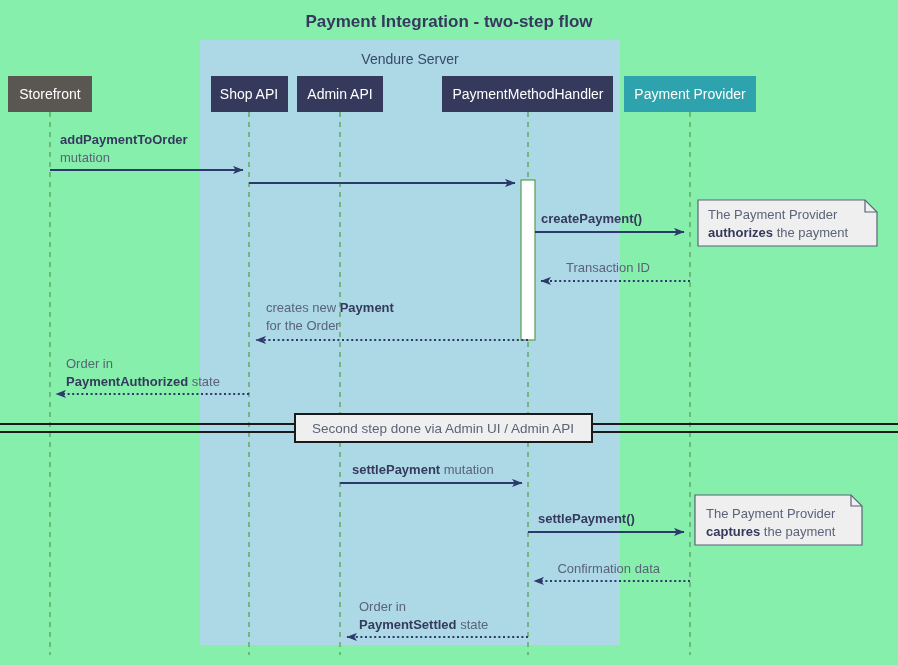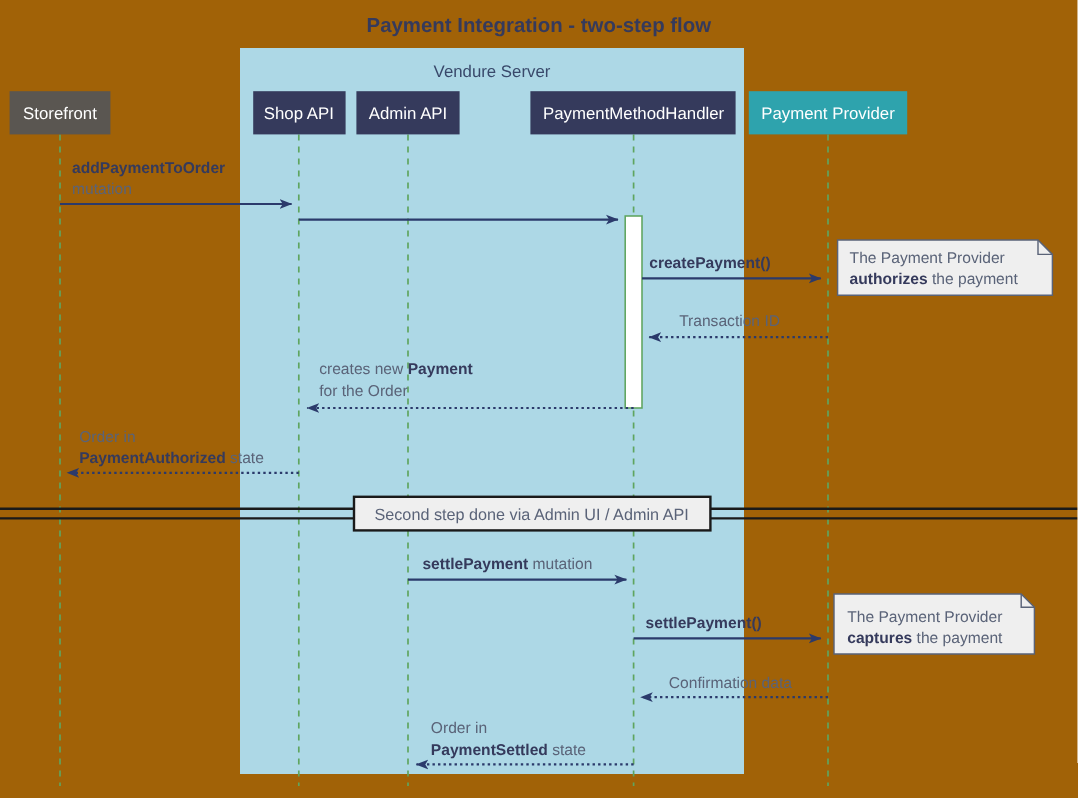--- a/index.html
+++ b/index.html
@@ -7,21 +7,21 @@
     padding: 0;
     background: #ffffff;
   }
   body {
     font-family: "Liberation Sans", sans-serif;
   }
   #diagram-root {
     position: relative;
     width: 898px;
     height: 665px;
-    background: #a16207;
+    background: #86efac;
     overflow: hidden;
   }
   svg.diagram-svg {
     position: absolute;
     left: 0; top: 0;
     width: 898px;
     height: 665px;
   }
   .title-text {
     font-family: "Liberation Sans", sans-serif;

